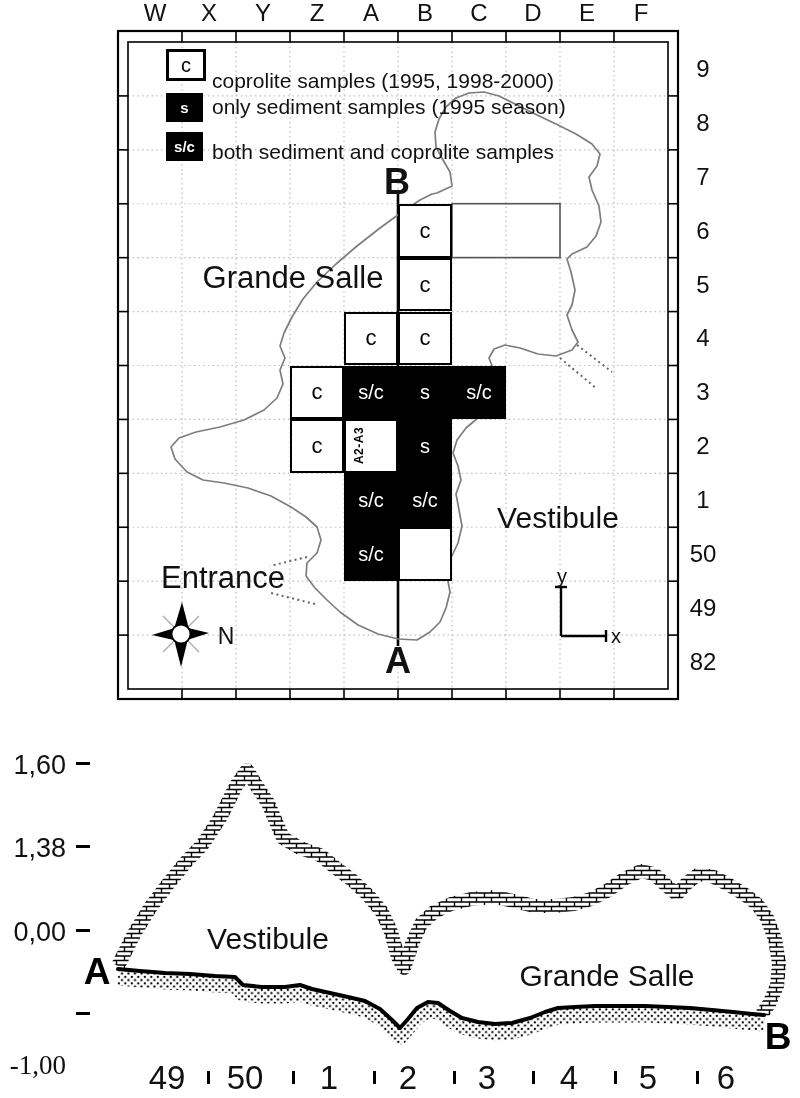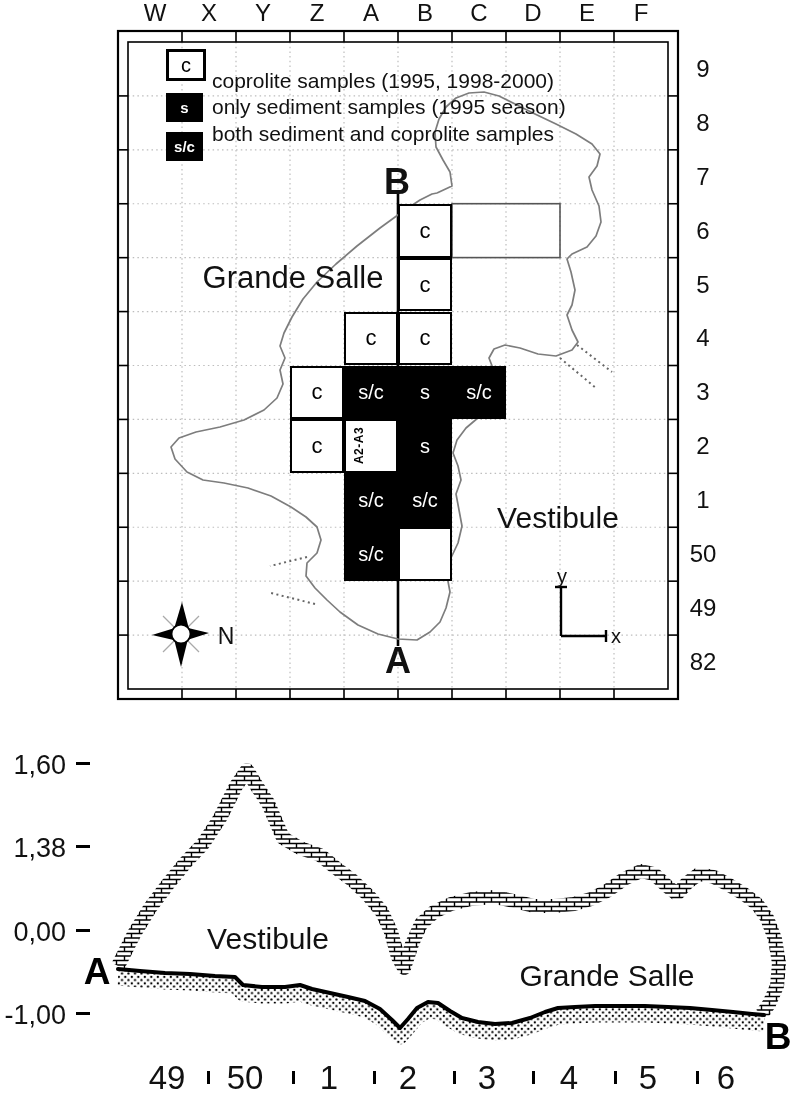--- a/index.html
+++ b/index.html
@@ -208,21 +208,21 @@
     <div class="legend-row" style="top:93px">
       <span class="legend-key k-black">
           <span>s</span>
         </span>
       <span class="legend-text" style="top:14px;transform:translateY(-50%)">only sediment samples (1995 season)</span>
     </div>
     <div class="legend-row" style="top:132px">
       <span class="legend-key k-black">
           <span>s/c</span>
         </span>
-      <span class="legend-text" style="top:2px;transform:translateY(-50%)">both sediment and coprolite samples</span>
+      <span class="legend-text" style="top:20px;transform:translateY(-50%)">both sediment and coprolite samples</span>
     </div>
   </div>
 
   <div id="cells">
       <div class="cell white" style="left: 398px; top: 203.7px; width: 54px; height: 53.9px;">
         <span class="mark">c</span>
       </div>
       <div class="cell white" style="left: 398px; top: 257.6px; width: 54px; height: 53.9px;">
         <span class="mark">c</span>
       </div>
@@ -262,20 +262,21 @@
       <div class="cell black" style="left: 344px; top: 527.2px; width: 54px; height: 53.9px;">
         <span class="mark">s/c</span>
       </div>
       <div class="cell white" style="left: 398px; top: 527.2px; width: 54px; height: 53.9px;">
         <span class="mark"></span>
       </div>
     </div>
 
   <div class="maplabel" style="left:293px;top:278px;font-size:31px">Grande Salle</div>
   <div class="maplabel" style="left:558px;top:518px;font-size:30px">Vestibule</div>
+  <div class="maplabel" style="left:223px;top:578px;font-size:31px">Entrance</div>
   <div class="maplabel" style="left:397px;top:182px;font-size:36px;font-weight:bold">B</div>
   <div class="maplabel" style="left:398px;top:661px;font-size:36px;font-weight:bold">A</div>
   <div class="maplabel" style="left:226px;top:636px;font-size:23px">N</div>
   <div class="maplabel" style="left:562px;top:576px;font-size:20px">y</div>
   <div class="maplabel" style="left:616px;top:636px;font-size:20px">x</div>
 
   <svg id="profile-svg" width="800" height="368" viewBox="0 730 800 368" style="top:730px">
     <defs>
       <pattern id="brick" width="15" height="9" patternUnits="userSpaceOnUse">
         <path d="M0,2 H15 M0,6.5 H15 M4.5,2 V6.5 M11.5,6.5 V9 M11.5,0 V2" stroke="#000" stroke-width="1.4" fill="none"></path>
@@ -290,21 +291,21 @@
     <polyline id="floor-path" fill="none" stroke="#000" stroke-width="4" stroke-linejoin="round" stroke-linecap="round" points="118,969 140,971 165,973 190,974 215,976 235,977 243,985 262,987 285,987 300,985 312,989 330,993 348,997 365,1001 380,1009 392,1020 400,1028 408,1019 417,1008 428,1002 438,1003 450,1011 462,1018 478,1022 495,1024 512,1023 530,1018 545,1012 558,1008 575,1007 595,1006 620,1006 645,1006 668,1007 690,1008 712,1010 733,1012 752,1014 764,1015"></polyline>
   </svg>
 
   <div id="profile-yaxis">
       <div class="ylab" style="top: 765px;">1,60</div>
       <div class="ytick" style="left: 76px; top: 762px;"></div>
       <div class="ylab" style="top: 848px;">1,38</div>
       <div class="ytick" style="left: 76px; top: 845px;"></div>
       <div class="ylab" style="top: 932px;">0,00</div>
       <div class="ytick" style="left: 76px; top: 929px;"></div>
-      <div class="ylab" style="top: 1015px;">-1,00</div>
+      <div class="ylab" style="top: 1065px; font-family: Liberation Serif, serif;">-1,00</div>
       <div class="ytick" style="left: 76px; top: 1012px;"></div>
     </div>
   <div id="profile-xaxis">
       <div class="xlab" style="left: 167px; top: 1078px;">49</div>
       <div class="xlab" style="left: 245px; top: 1078px;">50</div>
       <div class="xlab" style="left: 329px; top: 1078px;">1</div>
       <div class="xlab" style="left: 408px; top: 1078px;">2</div>
       <div class="xlab" style="left: 487px; top: 1078px;">3</div>
       <div class="xlab" style="left: 569px; top: 1078px;">4</div>
       <div class="xlab" style="left: 648px; top: 1078px;">5</div>

